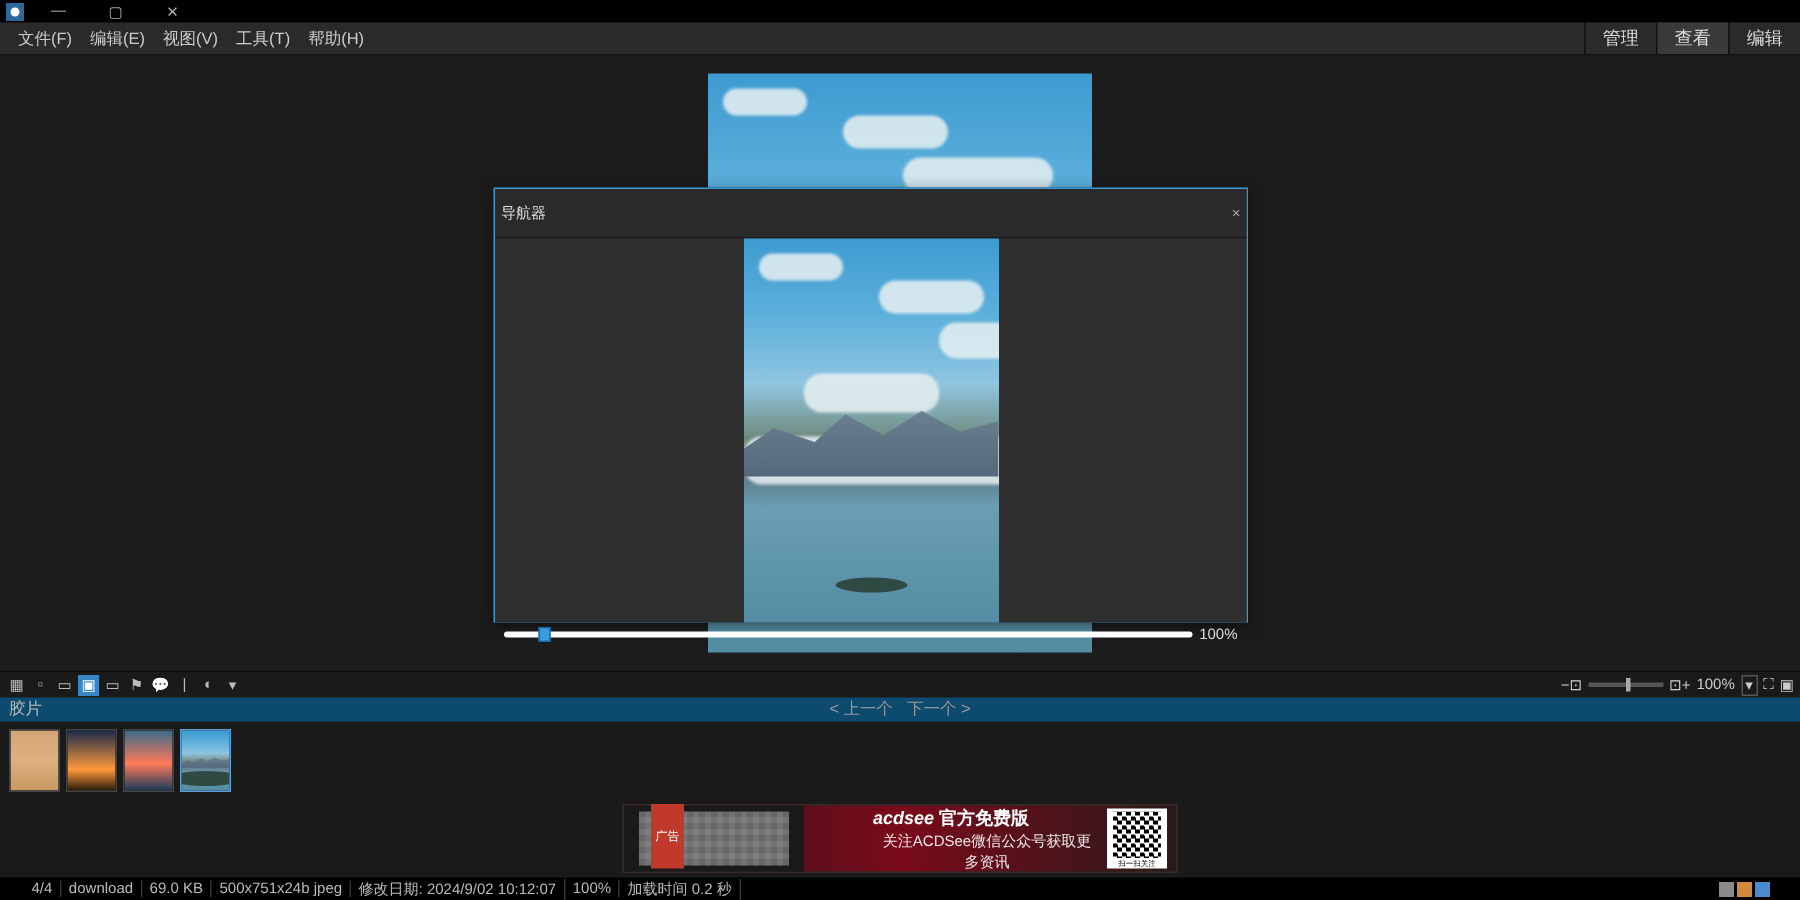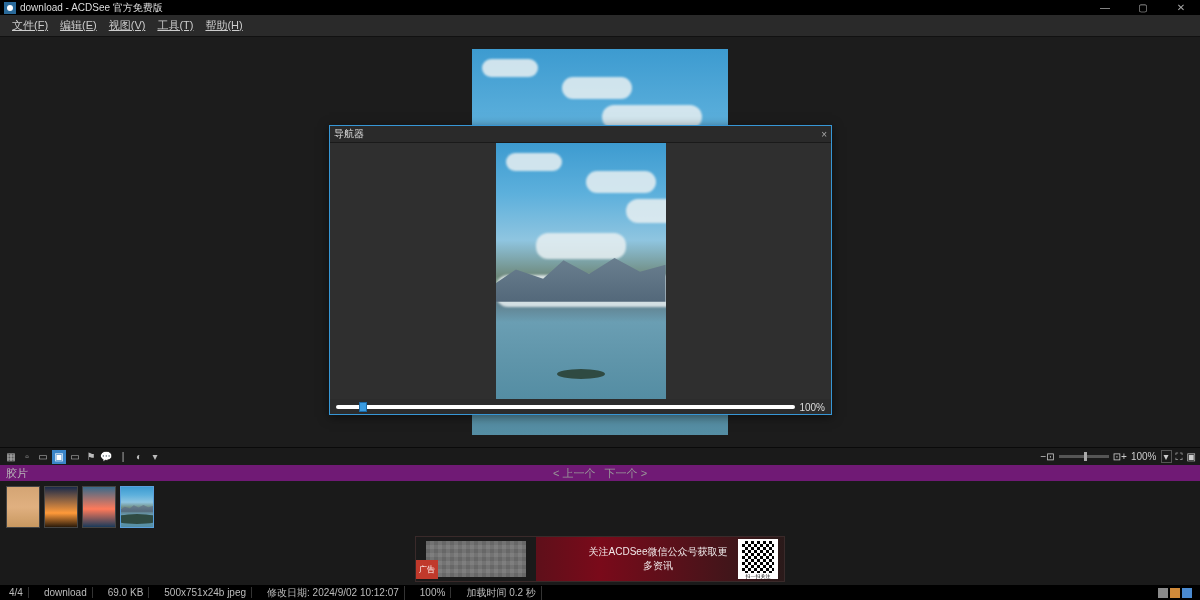--- a/index.html
+++ b/index.html
@@ -48,21 +48,20 @@
       background: #2a2a2a;
       display: flex;
       align-items: center;
       padding-left: 6px;
       border-bottom: 1px solid #111;
     }
     .menu-bar .menu-item {
       padding: 0 6px;
       color: #ccc;
       font-size: 11px;
-      text-decoration: underline;
     }
     .menu-bar .tabs-right {
       margin-left: auto;
       display: flex;
       height: 100%;
     }
     .tab-right {
       width: 48px;
       display: flex;
       align-items: center;
@@ -110,21 +109,21 @@
       height: 290px;
       background: #2c2c2c;
       border: 1px solid #3797d6;
       box-shadow: 0 2px 10px rgba(0,0,0,.5);
     }
     .nav-title {
       height: 17px;
       background: #2a2a2a;
       display: flex;
       align-items: center;
-      padding: 0 4px;
+      padding: 16px 4px;
       font-size: 10px;
       color: #ddd;
       border-bottom: 1px solid #1a1a1a;
     }
     .nav-title .close {
       margin-left: auto;
       color: #aaa;
       font-size: 10px;
     }
     .nav-body {
@@ -202,23 +201,23 @@
       position: absolute;
       left: 50%;
       top: -3px;
       width: 3px; height: 9px;
       background: #aaa;
     }
     .zoom-drop { border: 1px solid #555; padding: 0 2px; }
     
     .strip-header {
       height: 16px;
-      background: #701a75;
-      display: flex;
-      align-items: center;
+      background: #0c4a6e;
+      display: flex;
+      align-items: flex-start;
       padding: 0 6px;
       color: #bbb;
       font-size: 11px;
       position: relative;
     }
     .strip-header .nav-prev-next {
       position: absolute;
       left: 50%;
       transform: translateX(-50%);
       color: #999;
@@ -291,69 +290,73 @@
       margin-top: 2px;
       background: repeating-conic-gradient(#000 0 25%, #fff 0 50%) 0 0/6px 6px;
     }
     .ad .qr .qtxt { font-size: 5px; color: #000; }
     
     .status {
       height: 15px;
       background: #000;
       display: flex;
       align-items: center;
-      padding: 0 4px;
+      padding: 0 16px;
       color: #bbb;
       font-size: 10px;
-      gap: 10px;
+      gap: 0;
     }
     .status .cell {
       padding: 0 5px;
       border-right: 1px solid #333;
     }
     .status .spacer { flex: 1; }
     .status .tray { display: flex; gap: 2px; padding-right: 4px; }
     .status .tray span { width: 10px; height: 10px; display: inline-block; }
     .tray .c-g { background: #8a8a8a; }
     .tray .c-o { background: #d08a3a; }
     .tray .c-b { background: #4a8ad0; }
     .ad .adtag {
       position: absolute;
-      left: 0;
+      left: 18px;
       bottom: 2px;
       background: #c0392b;
       color: #fff;
       font-size: 8px;
-      padding: 4px 3px;
+      padding: 16px 3px;
     }
   </style>
 </head>
 <body>
 
 <div class="title-bar">
   <span class="app-icon">
     <svg viewBox="0 0 12 12">
         <rect width="12" height="12" fill="#2a6a9a"></rect>
         <circle cx="6" cy="6" r="3" fill="#fff"></circle>
       </svg>
   </span>
-  <span class="title-text">download - ACDSee 官方免费版</span>
   <div class="win-controls">
     <span>—</span>
     <span>▢</span>
     <span>✕</span>
   </div>
 </div>
 
 <div class="menu-bar">
   <span class="menu-item">文件(F)</span>
   <span class="menu-item">编辑(E)</span>
   <span class="menu-item">视图(V)</span>
   <span class="menu-item">工具(T)</span>
   <span class="menu-item">帮助(H)</span>
+  <div class="tabs-right">
+    <div class="tab-right">管理</div>
+    <div class="tab-right active">查看</div>
+    <div class="tab-right">编辑</div>
+  </div>
 </div>
 
 <div class="viewer">
   <div class="main-image">
     <div class="landscape">
       <div class="cloud c1"></div>
       <div class="cloud c2"></div>
       <div class="cloud c3"></div>
       <div class="cloud c4"></div>
       <div class="cloud c5"></div>
@@ -440,20 +443,23 @@
   </div>
 </div>
 
 <div class="ad-row">
   <div class="ad">
     <span class="adtag">广告</span>
     <div class="ad-left">
         <div class="mosaic"></div>
       </div>
     <div class="ad-text">
+      <div class="ad-title">
+        <span style="font-style:italic">acdsee</span> <span>官方免费版</span>
+      </div>
       <div class="ad-sub">关注ACDSee微信公众号获取更多资讯</div>
     </div>
     <div class="qr">
       <div class="qcode"></div>
       <div class="qtxt">扫一扫关注</div>
     </div>
   </div>
 </div>
 
 <div class="status">

